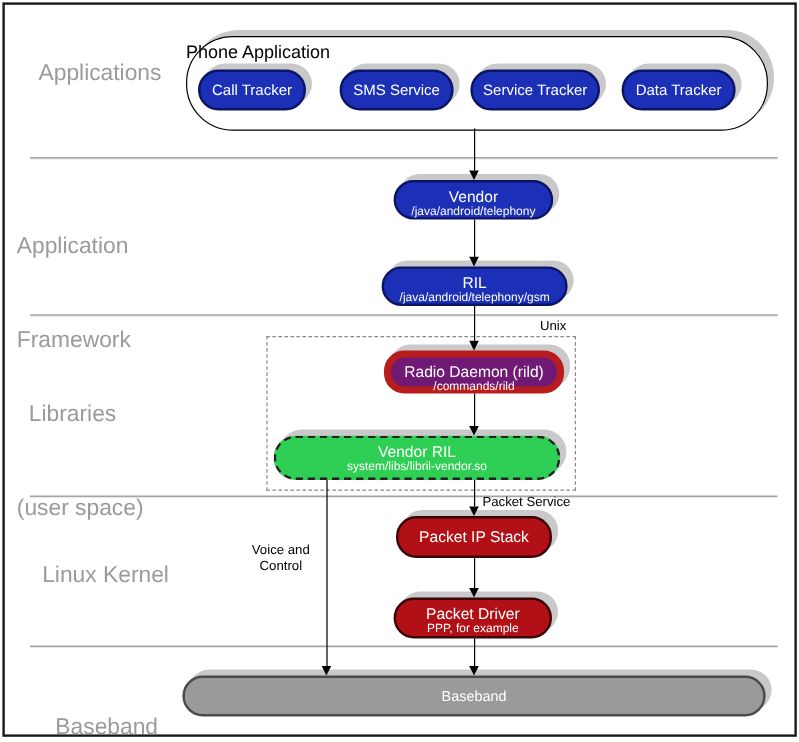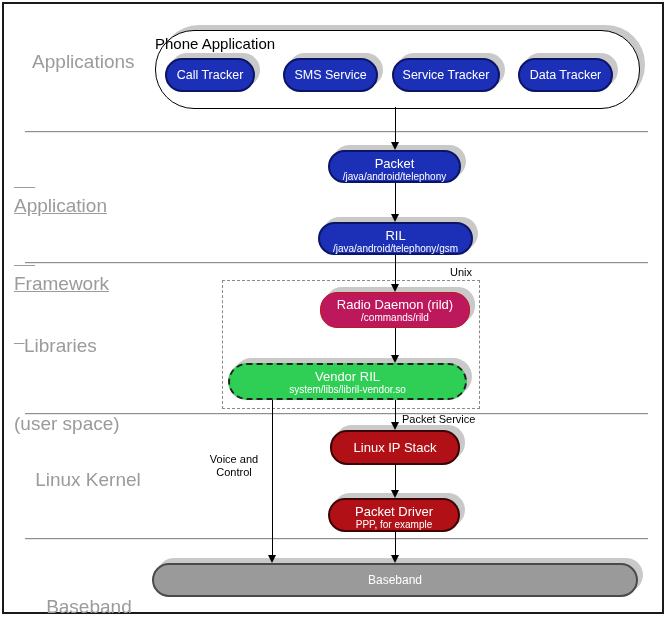--- a/index.html
+++ b/index.html
@@ -15,40 +15,40 @@
     position:absolute;left:155px;top:30px;width:483px;height:77px;
     background:#fff;border:1px solid #000;border-radius:39px;
   }
   .app-title{position:absolute;left:155px;top:35px;width:483px;text-align:left;font-size:15px;color:#000;}
   .pill{position:absolute;border-radius:17px;text-align:center;color:#fff;box-sizing:border-box;}
   .pill .pill-title{font-size:13px;line-height:15px;}
   .pill .pill-sub{font-size:10px;line-height:11px;}
   .pill.one-line{display:flex;align-items:center;justify-content:center;}
   .pill.two-line{padding-top:4px;}
   .blue{background:#1b2fb7;border:2px solid #0c1464;}
-  .green{background:#be185d;border:1px solid #b91c1c;}
+  .green{background:#701a75;border:6px solid #b91c1c;}
   .green-dashed{background:#2fce55;border:2px dashed #222;}
   .red{background:#b11116;border:2px solid #3c0305;}
   .graypill{background:#9a9a9a;border:2px solid #4a4a4a;}
   .tracker{font-size:12.5px;}
   .dashed-box{position:absolute;left:222px;top:280px;width:256px;height:127px;border:1px dashed #8a8a8a;}
   .small-label{position:absolute;font-size:11px;color:#000;line-height:13px;}
   .vline{position:absolute;width:1px;background:#000;}
   .ah{position:absolute;width:0;height:0;border-left:4px solid transparent;border-right:4px solid transparent;border-top:8px solid #000;}
 </style>
 </head>
 <body>
 
 <div class="canvas">
   <div class="frame"></div>
 
   <div class="layer-label" style="left:12px;top:23px;">
     <span>Applications</span>
   </div>
-  <div class="layer-label" style="left:14px;top:141px;text-decoration:underline;">
+  <div class="layer-label" style="left:14px;top:141px;">
     <div>Application</div>
     <div>Framework</div>
   </div>
   <div class="layer-label" style="left:14px;top:281px;">
     <div style="padding-left:10px;">Libraries</div>
     <div>(user space)</div>
   </div>
   <div class="layer-label" style="left:14px;top:441px;">
     <span>Linux Kernel</span>
   </div>
@@ -71,42 +71,42 @@
     <span>SMS Service</span>
   </div>
   <div class="pill blue one-line tracker shadowed" style="left:392px;top:58px;width:108px;height:34px;">
     <span>Service Tracker</span>
   </div>
   <div class="pill blue one-line tracker shadowed" style="left:518px;top:58px;width:95px;height:34px;">
     <span>Data Tracker</span>
   </div>
 
   <div class="pill blue two-line shadowed" style="left:328px;top:150px;width:133px;height:33px;">
-    <div class="pill-title">Packet</div>
+    <div class="pill-title">Vendor</div>
     <div class="pill-sub">/java/android/telephony</div>
   </div>
   <div class="pill blue two-line shadowed" style="left:318px;top:222px;width:155px;height:33px;">
     <div class="pill-title">RIL</div>
     <div class="pill-sub">/java/android/telephony/gsm</div>
   </div>
 
   <div class="dashed-box"></div>
   <div class="small-label" style="left:450px;top:266px;">Unix</div>
 
   <div class="pill green two-line shadowed" style="left:320px;top:292px;width:150px;height:36px;">
     <div class="pill-title">Radio Daemon (rild)</div>
     <div class="pill-sub">/commands/rild</div>
   </div>
   <div class="pill green-dashed two-line shadowed" style="left:228px;top:363px;width:239px;height:37px;border-radius:19px;">
     <div class="pill-title">Vendor RIL</div>
     <div class="pill-sub">system/libs/libril-vendor.so</div>
   </div>
 
   <div class="pill red one-line shadowed" style="left:330px;top:430px;width:130px;height:35px;font-size:13px;">
-    <span>Linux IP Stack</span>
+    <span>Packet IP Stack</span>
   </div>
   <div class="pill red two-line shadowed" style="left:328px;top:498px;width:132px;height:34px;">
     <div class="pill-title">Packet Driver</div>
     <div class="pill-sub">PPP, for example</div>
   </div>
 
   <div class="pill graypill one-line shadowed" style="left:152px;top:563px;width:486px;height:34px;border-radius:18px;font-size:12px;">
     <span>Baseband</span>
   </div>
 

